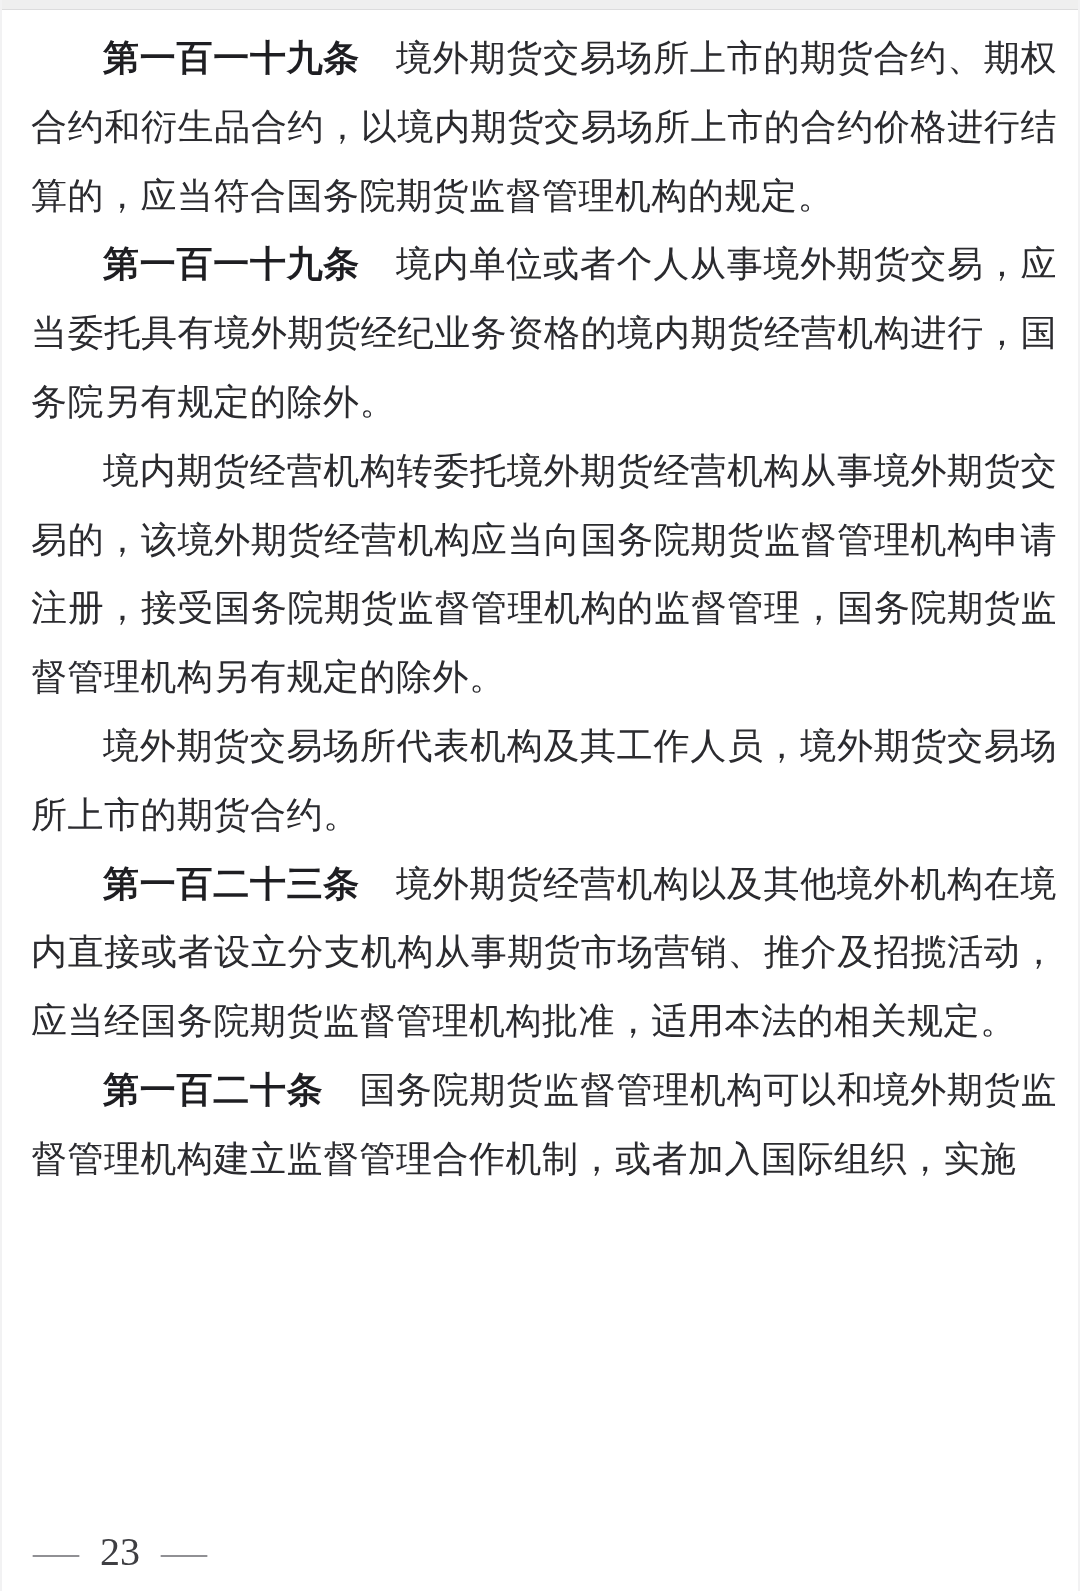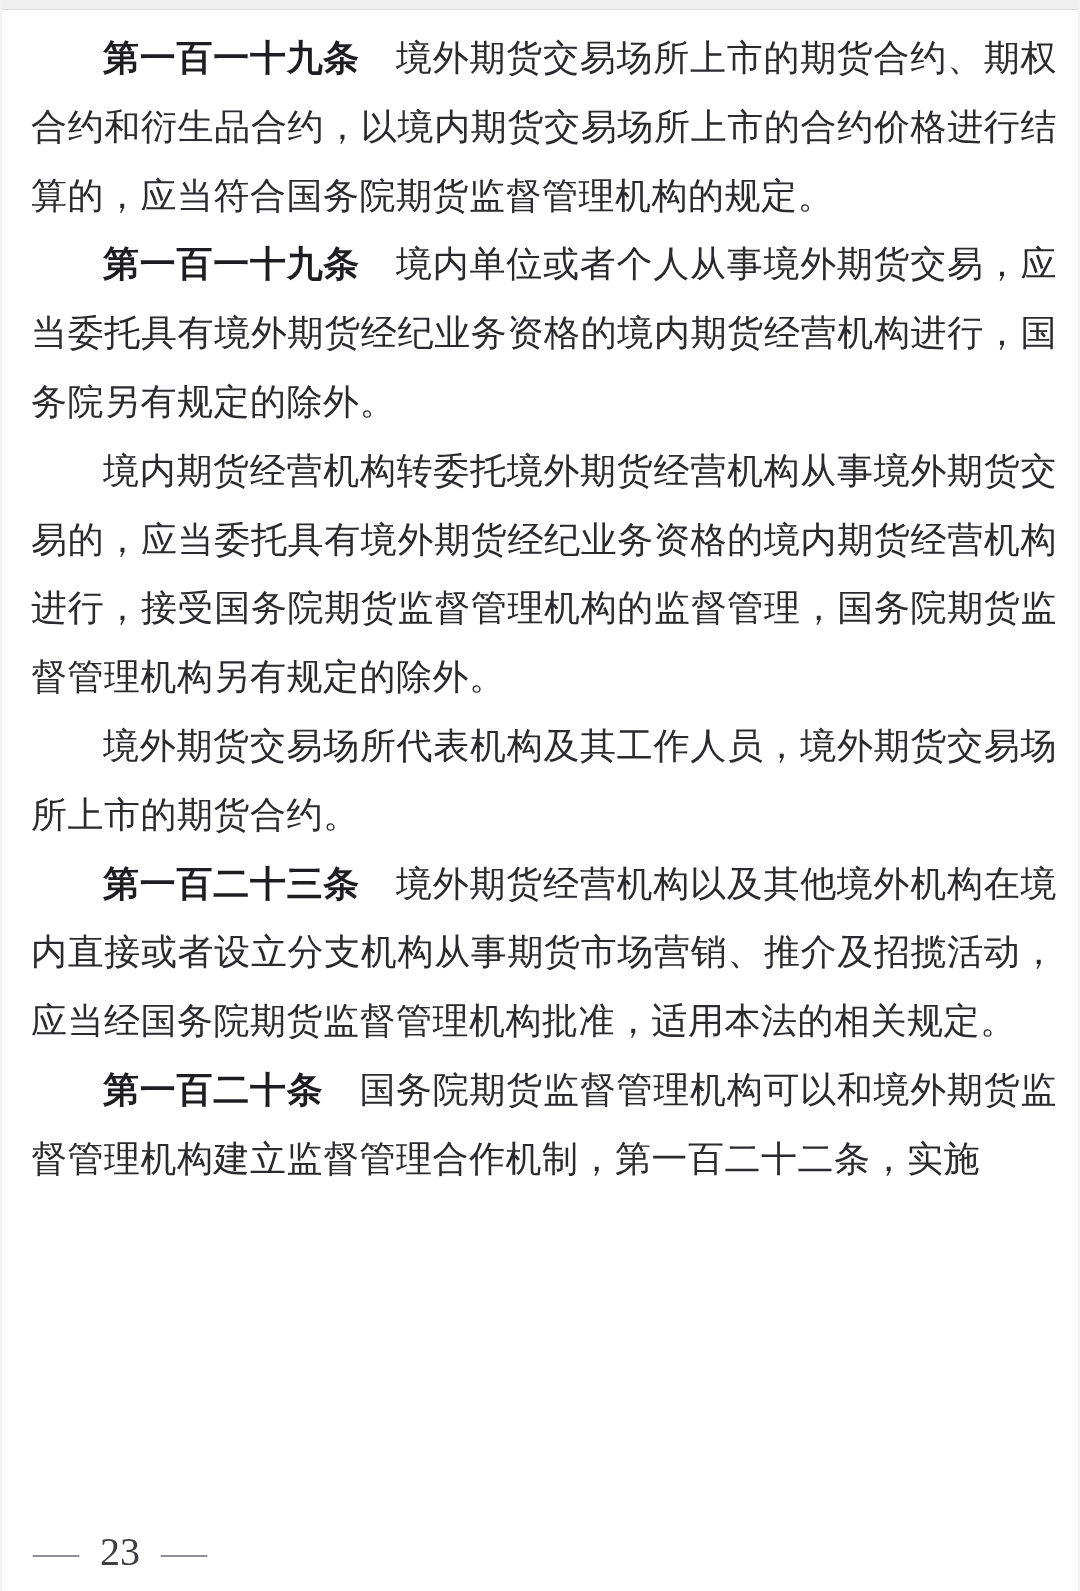--- a/index.html
+++ b/index.html
@@ -80,28 +80,28 @@
 
 <div class="top-edge"></div>
 <div class="side-edge left"></div>
 <div class="side-edge right"></div>
 
 <main class="content" id="paragraph-container">
   <p class="para"><b class="article-num">第一百一十九条</b><span class="para-text">境外期货交易场所上市的期货合约、期权合约和衍生品合约，以境内期货交易场所上市的合约价格进行结算的，应当符合国务院期货监督管理机构的规定。</span></p>
 
   <p class="para"><b class="article-num">第一百一十九条</b><span class="para-text">境内单位或者个人从事境外期货交易，应当委托具有境外期货经纪业务资格的境内期货经营机构进行，国务院另有规定的除外。</span></p>
 
-  <p class="para"><b class="article-num"></b><span class="para-text">境内期货经营机构转委托境外期货经营机构从事境外期货交易的，应当委托具有境外期货经纪业务资格的境内期货经营机构进行，接受国务院期货监督管理机构的监督管理，国务院期货监督管理机构另有规定的除外。</span></p>
+  <p class="para"><b class="article-num"></b><span class="para-text">境内期货经营机构转委托境外期货经营机构从事境外期货交易的，该境外期货经营机构应当向国务院期货监督管理机构申请注册，接受国务院期货监督管理机构的监督管理，国务院期货监督管理机构另有规定的除外。</span></p>
 
 
   <p class="para"><b class="article-num"></b><span class="para-text">境外期货交易场所代表机构及其工作人员，境外期货交易场所上市的期货合约。</span></p>
 
   <p class="para"><b class="article-num">第一百二十三条</b><span class="para-text">境外期货经营机构以及其他境外机构在境内直接或者设立分支机构从事期货市场营销、推介及招揽活动，应当经国务院期货监督管理机构批准，适用本法的相关规定。</span></p>
 
 
-  <p class="para"><b class="article-num">第一百二十条</b><span class="para-text">国务院期货监督管理机构可以和境外期货监督管理机构建立监督管理合作机制，第一百二十二条，实施</span></p>
+  <p class="para"><b class="article-num">第一百二十条</b><span class="para-text">国务院期货监督管理机构可以和境外期货监督管理机构建立监督管理合作机制，或者加入国际组织，实施</span></p>
 </main>
 
 <footer class="footer">
   <span class="dash">—</span>
   <span class="page-num">23</span>
   <span class="dash">—</span>
 </footer>
 
 </body></html>

